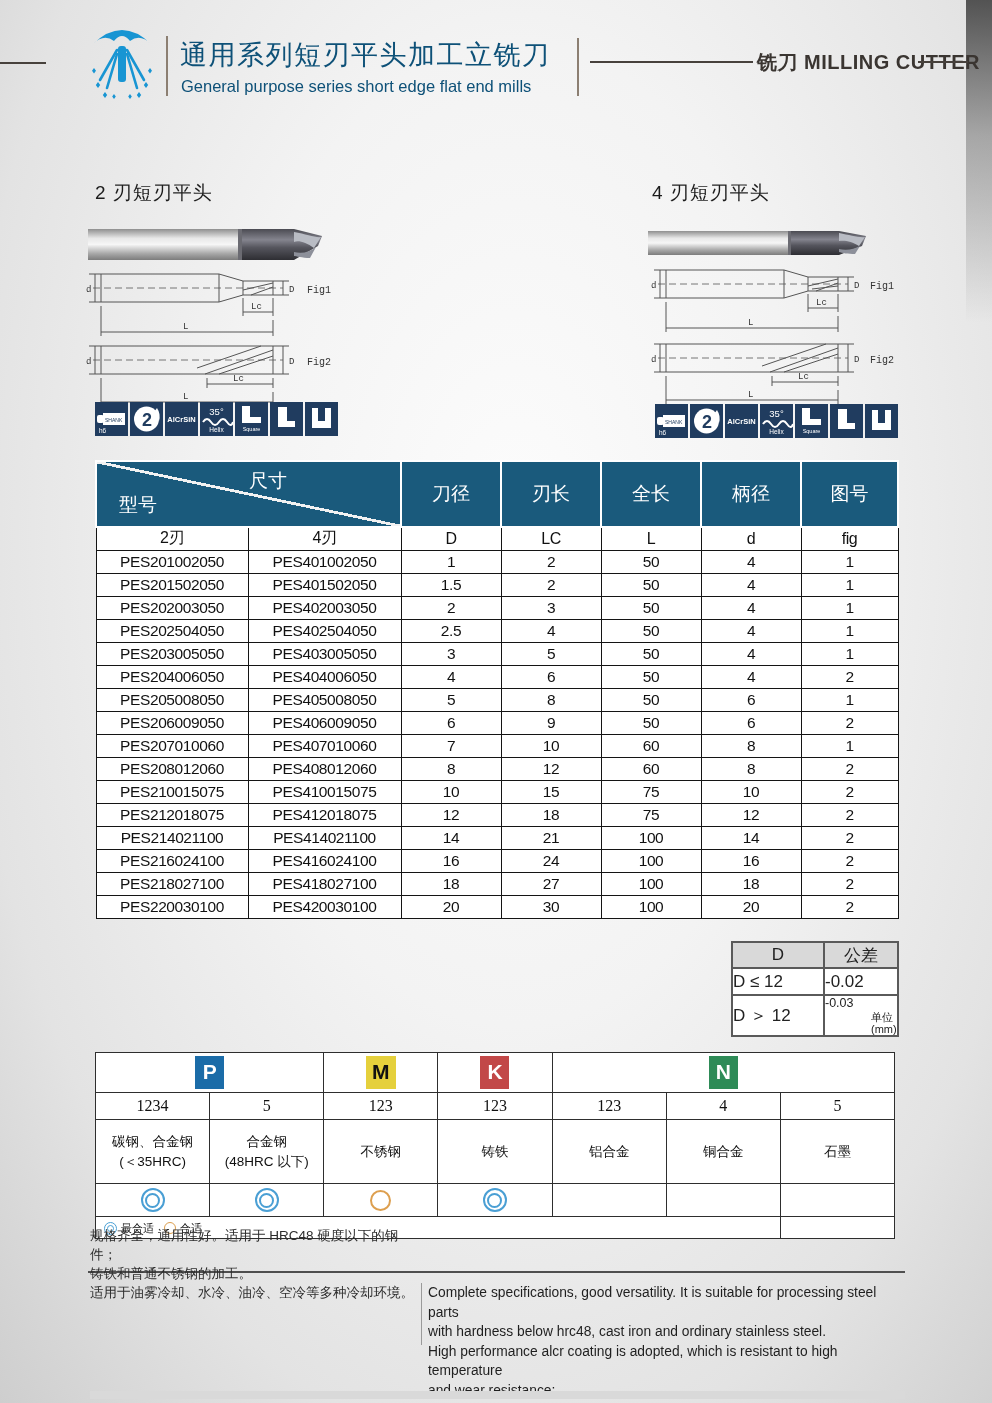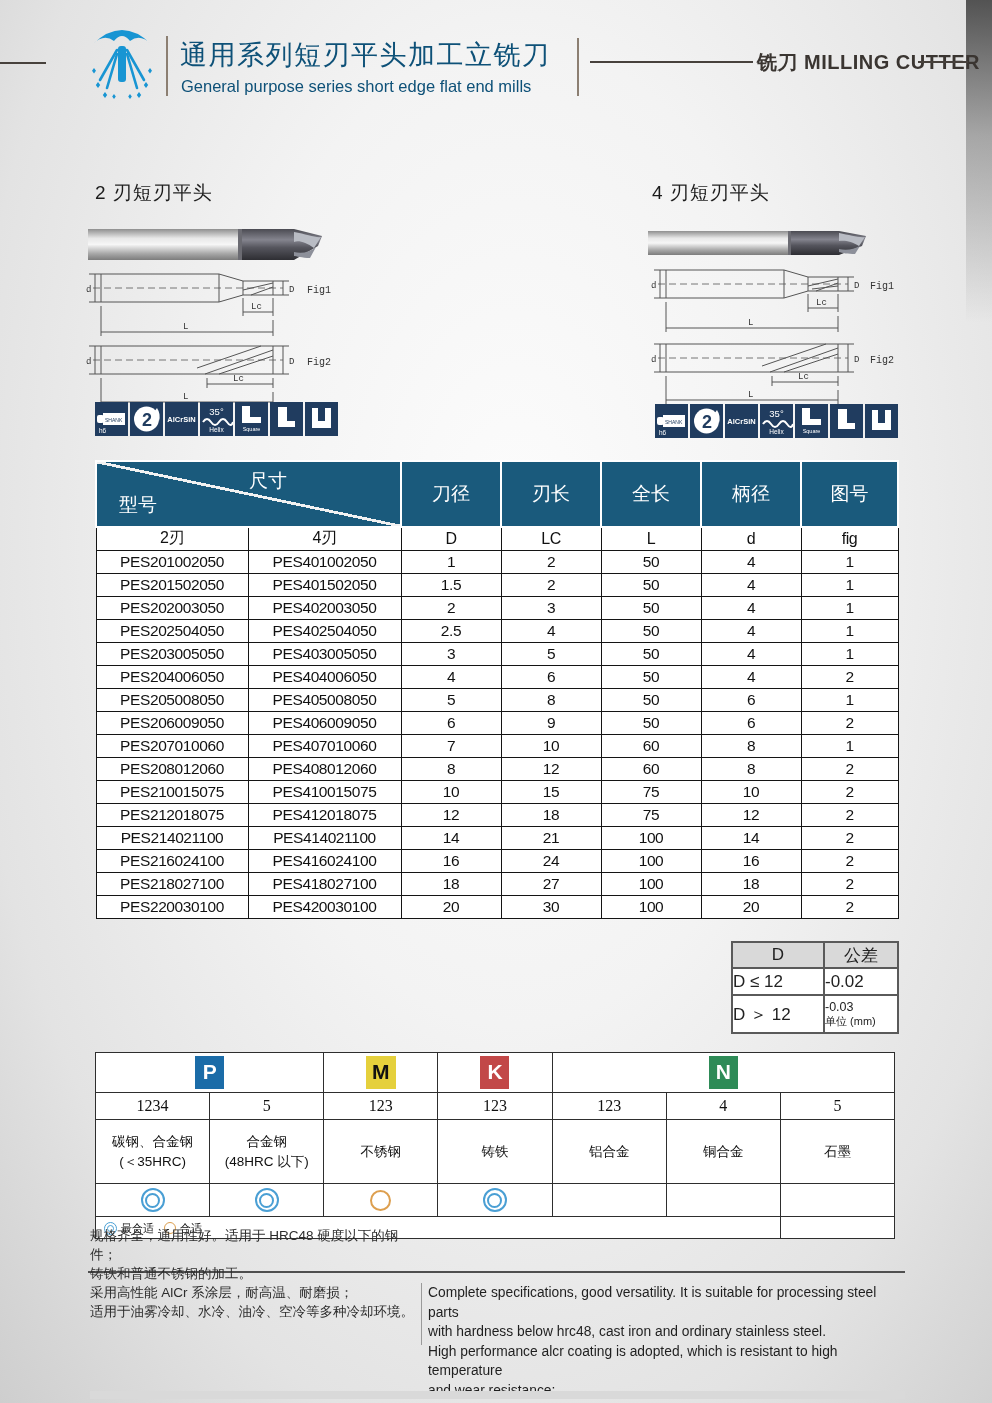--- a/index.html
+++ b/index.html
@@ -38,21 +38,21 @@
   .diagwrap { position:relative; width:100%; height:64px;
     background: linear-gradient(to right top, transparent calc(50% - 7px), transparent calc(50% - 1.4px),
       #f2f2f2 calc(50% - 1.4px), #f2f2f2 calc(50% + 1.4px), transparent calc(50% + 1.4px)); }
   .diag-bl { position:absolute; left:22px; top:30px; font-size:19px; color:#fff; }
   .diag-tr { position:absolute; left:152px; top:6px; font-size:19px; color:#fff; }
 
   
   .tol { width:166px; }
   .tol th { background:#d9d9d9; border:2px solid #5a5a5a; font-size:17px; font-weight:400; height:26px; color:#222; }
   .tol td { border:2px solid #5a5a5a; background:#fff; font-size:17px; color:#222; }
-  .tol .unit { font-size:11px; line-height:1.1; }
+  .tol .unit { font-size:11px; line-height:1.1;padding-left:46px; }
   .tol .small-val { font-size:12.5px; line-height:1.2; }
 
   
   .mat { width:800px; }
   .mat td { border:1.5px solid #2e2e2e; background:#fff; text-align:center; vertical-align:middle; color:#111; }
   .mat tr.r-group td { height:40px; }
   .mat tr.r-grade td { height:27px; font-family:"Liberation Serif", serif; font-size:16px; }
   .mat tr.r-name td { height:64px; font-size:13.5px; line-height:1.45; white-space:pre-line; }
   .mat tr.r-suit td { height:33px; }
   .mat tr.r-legend td { height:22px; }
@@ -613,21 +613,20 @@
       </td>
       <td></td>
     </tr>
   </tbody>
     </table>
 
   <div class="abs rule" style="left:88px; top:1271px; width:817px; background:#4f4f4f;"></div>
   <div class="abs foot-cn" style="left:90px; top:1226px; width:330px;">
       <div>规格齐全，通用性好。适用于 HRC48 硬度以下的钢件；</div>
       <div>铸铁和普通不锈钢的加工。</div>
-      <div>采用高性能 AlCr 系涂层，耐高温、耐磨损；</div>
       <div>适用于油雾冷却、水冷、油冷、空冷等多种冷却环境。</div>
     </div>
   <div class="abs foot-div" style="left:421px; top:1283px; height:62px;"></div>
   <div class="abs foot-en" style="left:428px; top:1283px; width:480px;">
       <div>Complete specifications, good versatility. It is suitable for processing steel parts</div>
       <div> with hardness below hrc48, cast iron and ordinary stainless steel.</div>
       <div>High performance alcr coating is adopted, which is resistant to high temperature</div>
       <div>and wear resistance;</div>
       <div>It is suitable for oil mist cooling, water cooling, oil cooling, air cooling and other</div>
     </div>

